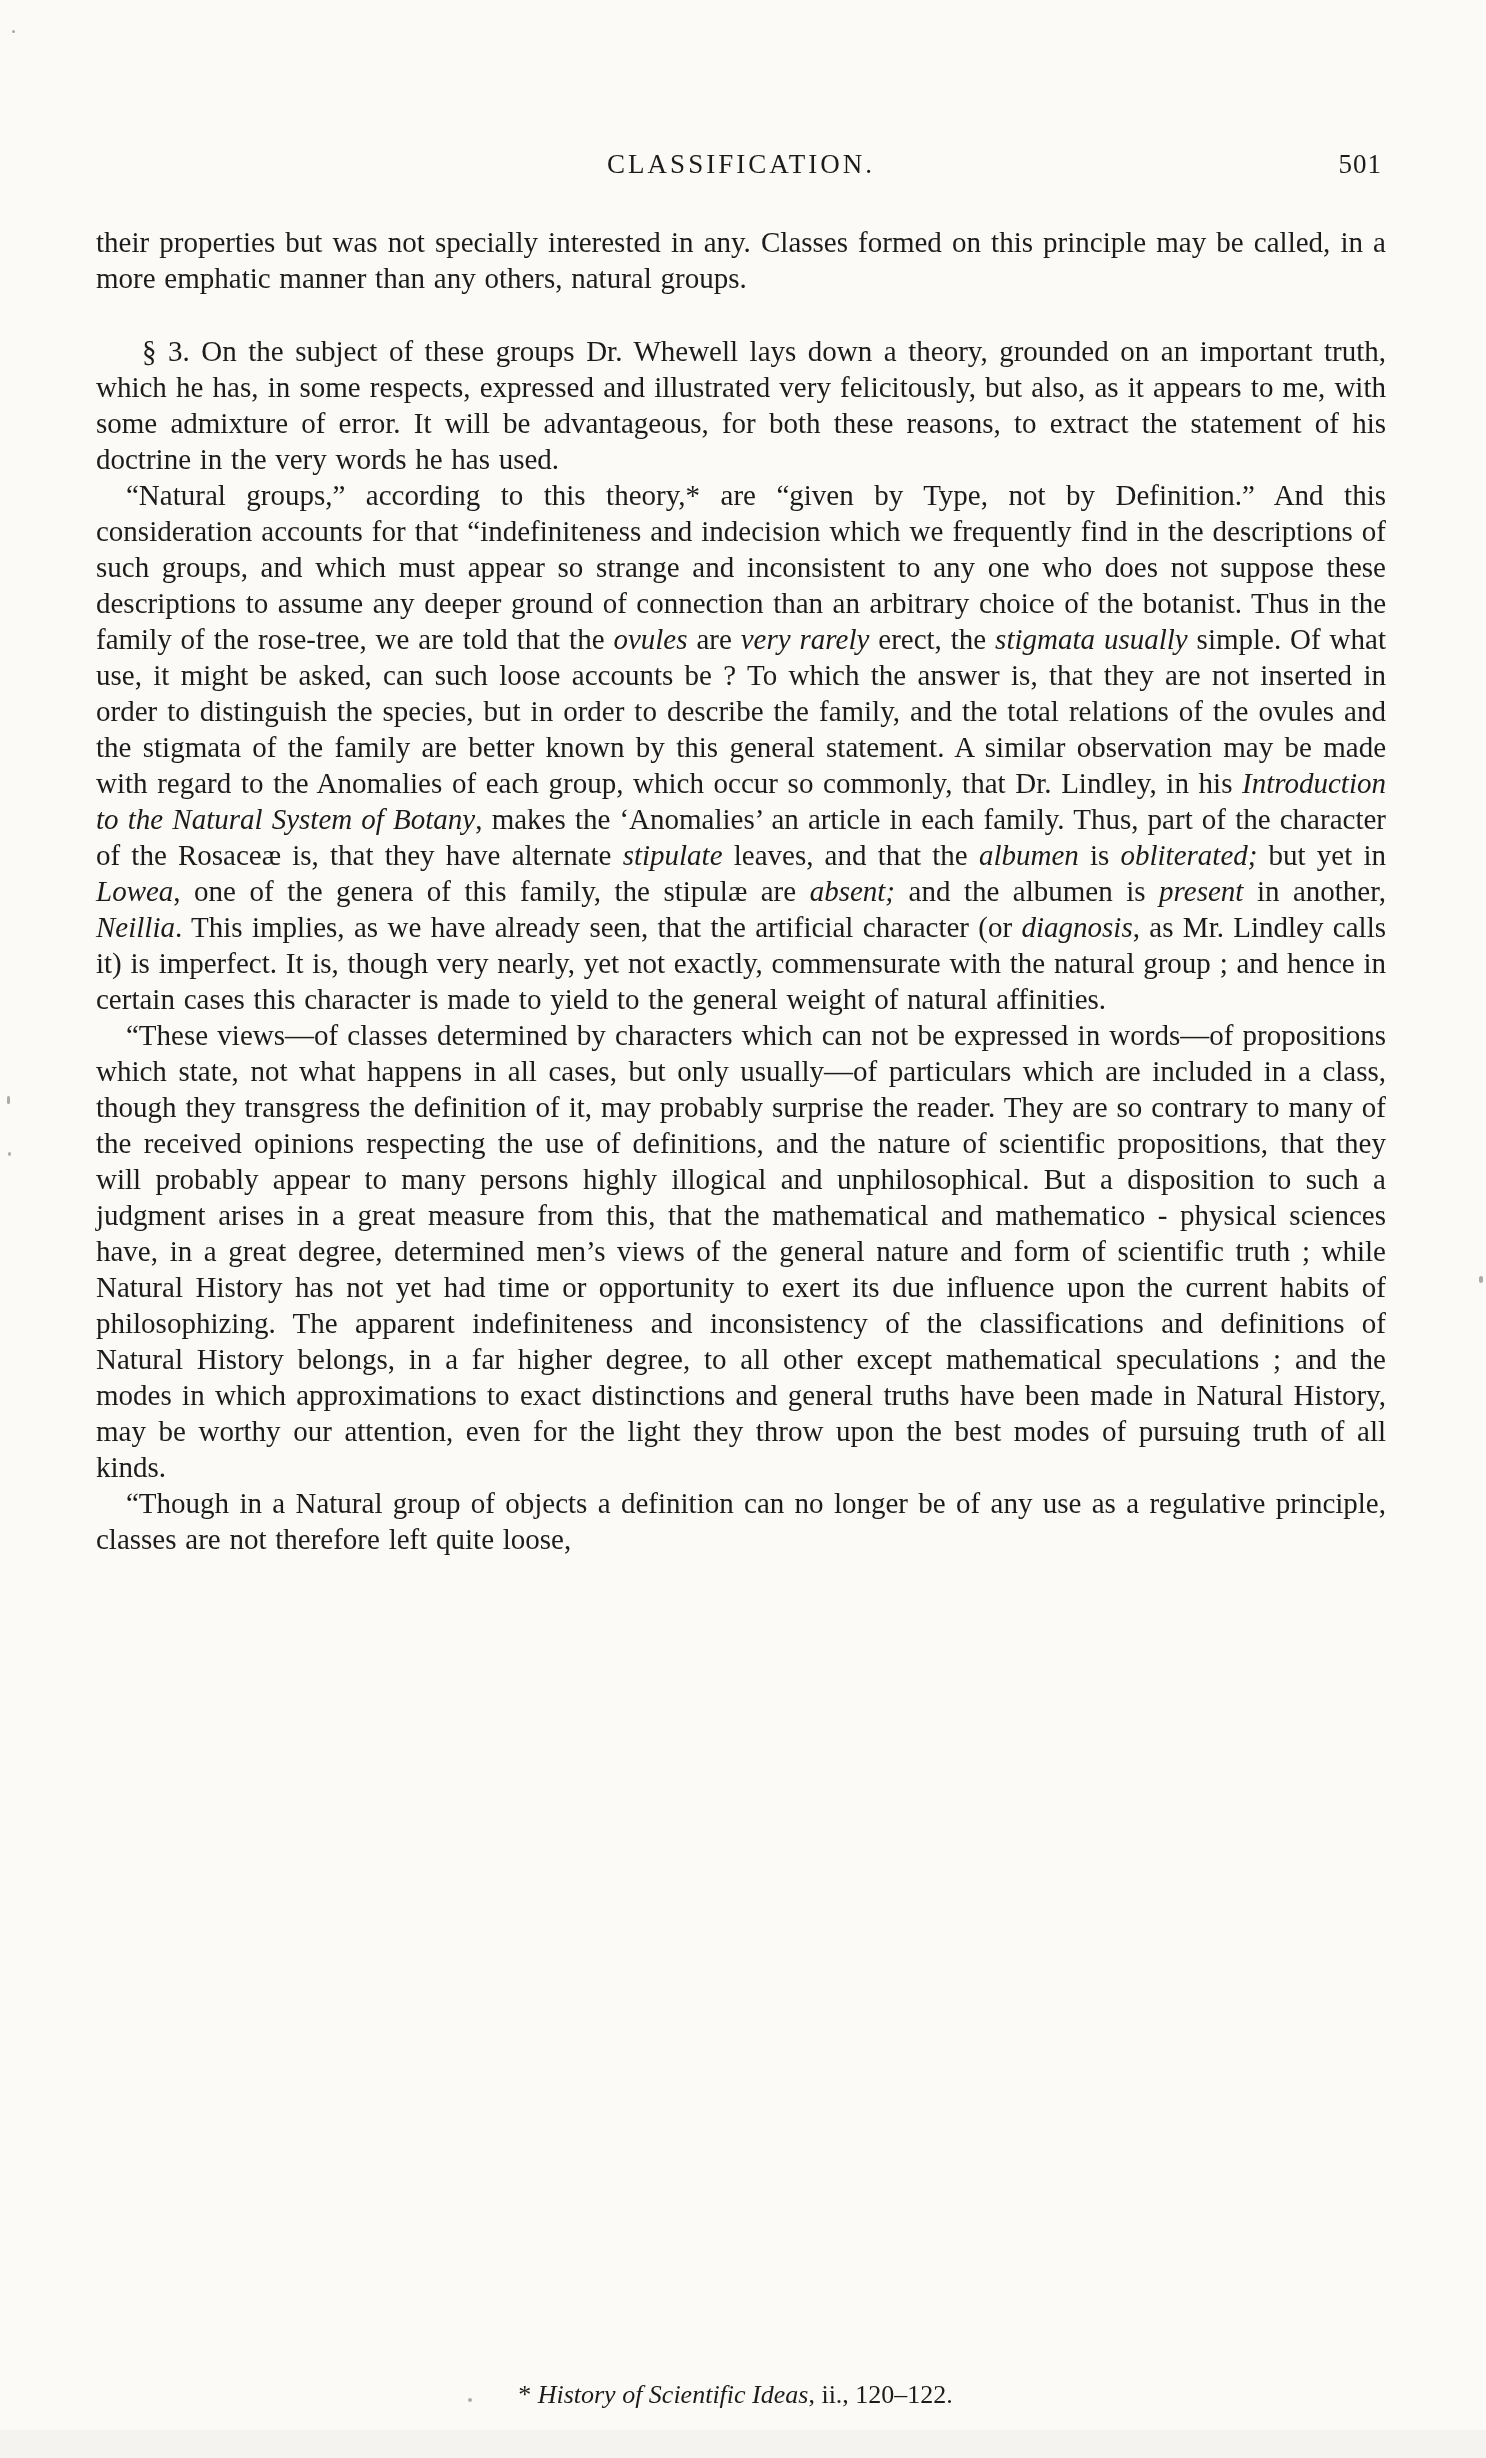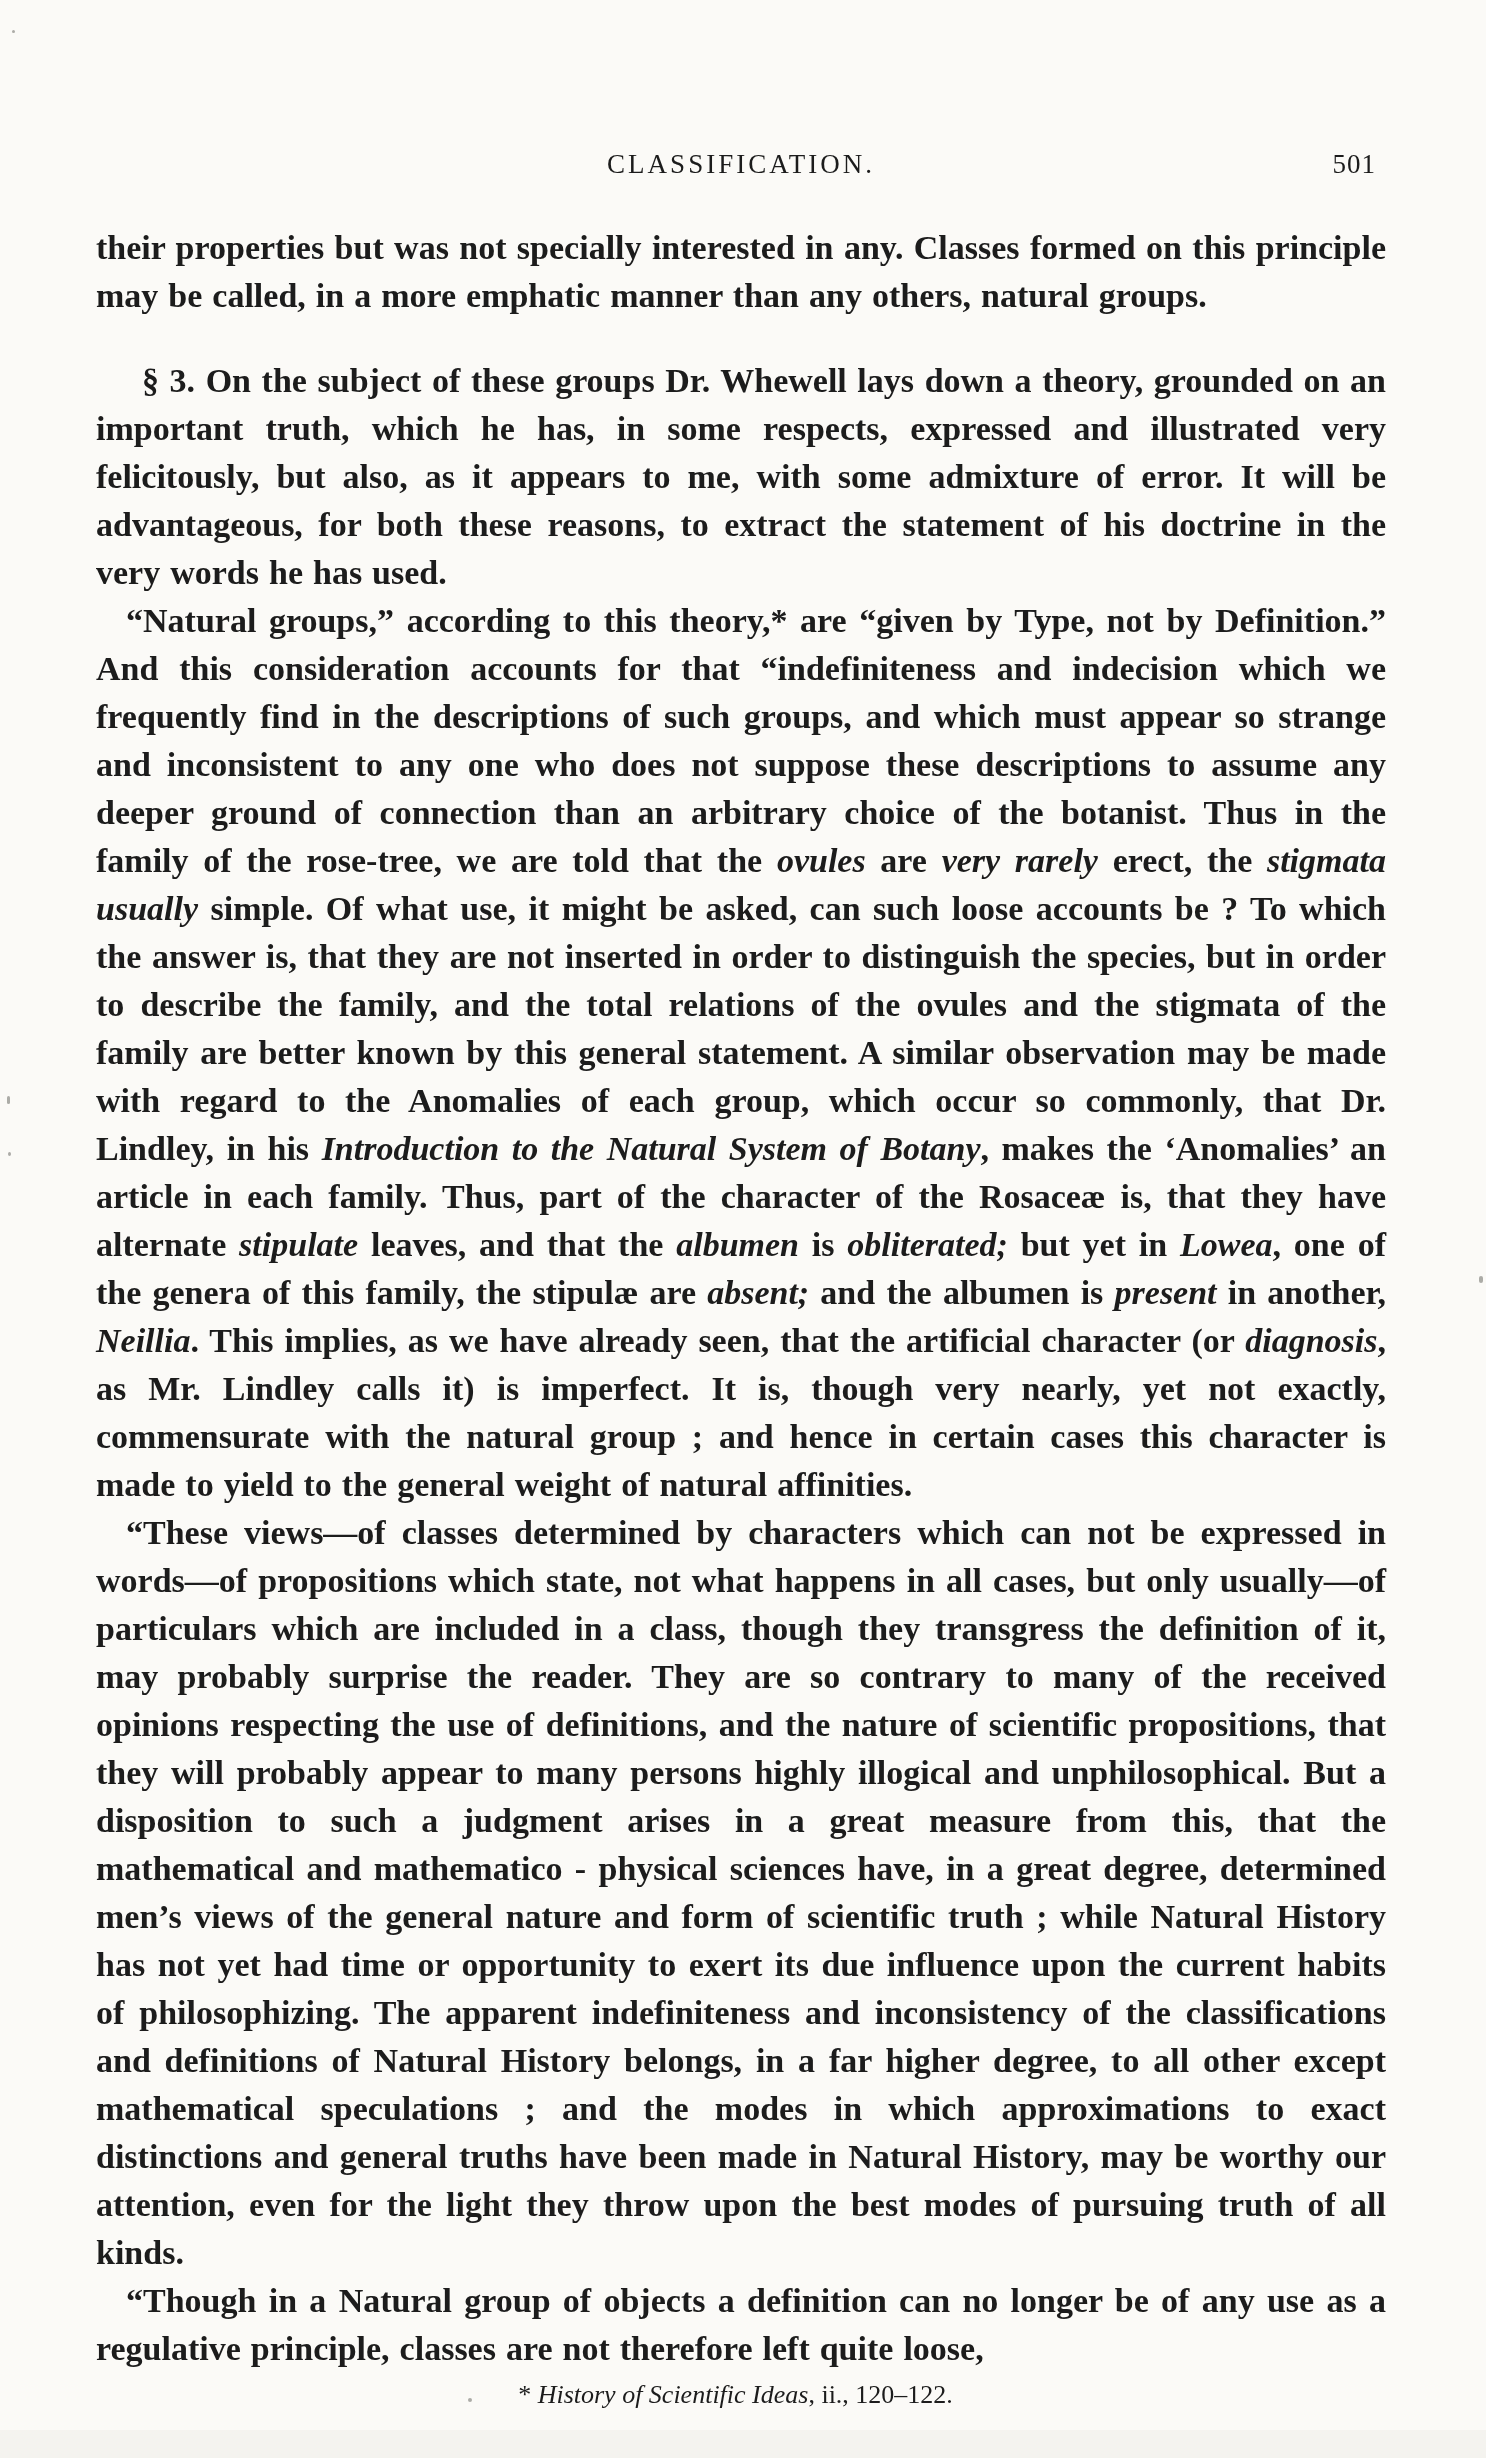--- a/index.html
+++ b/index.html
@@ -20,31 +20,30 @@
   }
   .running-head {
     position: relative;
     text-align: center;
     font-size: 27px;
     letter-spacing: 3px;
     margin-bottom: 44px;
   }
   .running-head .page-number {
     position: absolute;
-    right: 10px;
+    right: 4px;
     top: 0;
     letter-spacing: 1px;
   }
   .text-block {
-    font-size: 34px;
-    line-height: 48px;
+    font-size: 29px;
+    line-height: 36px;
     text-align: justify;
     word-spacing: 1.5px;
     hyphens: auto;
-    font-weight: bold;
   }
   .text-block p { margin: 0; }
   .p-first   { text-indent: 0; }
   .p-section { text-indent: 46px; margin-top: 37px !important; }
   .p-quote   { text-indent: 30px; }
   .footnote {
     position: absolute;
     left: 0;
     right: 16px;
     bottom: 20px;

